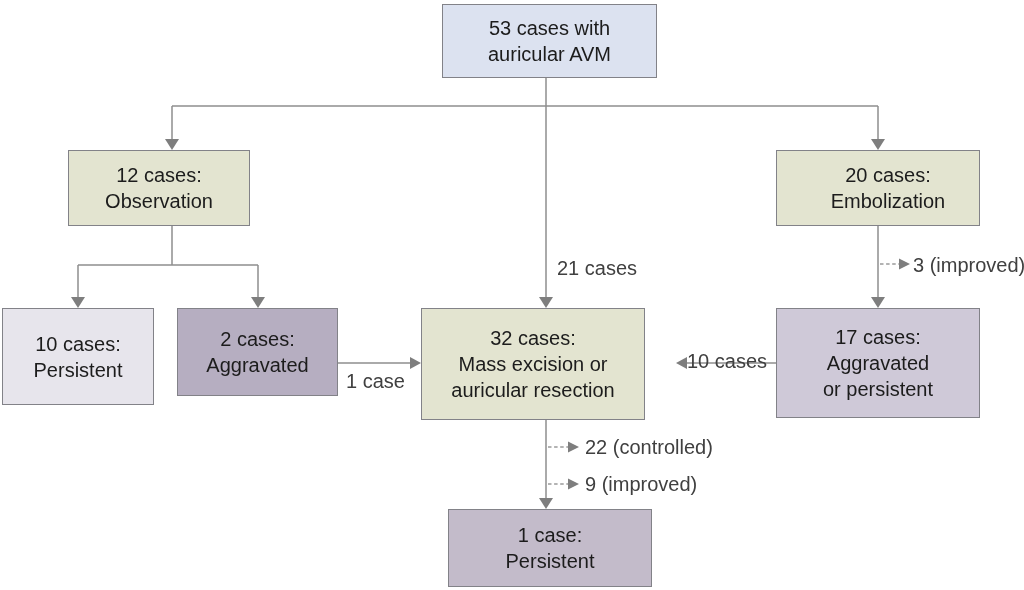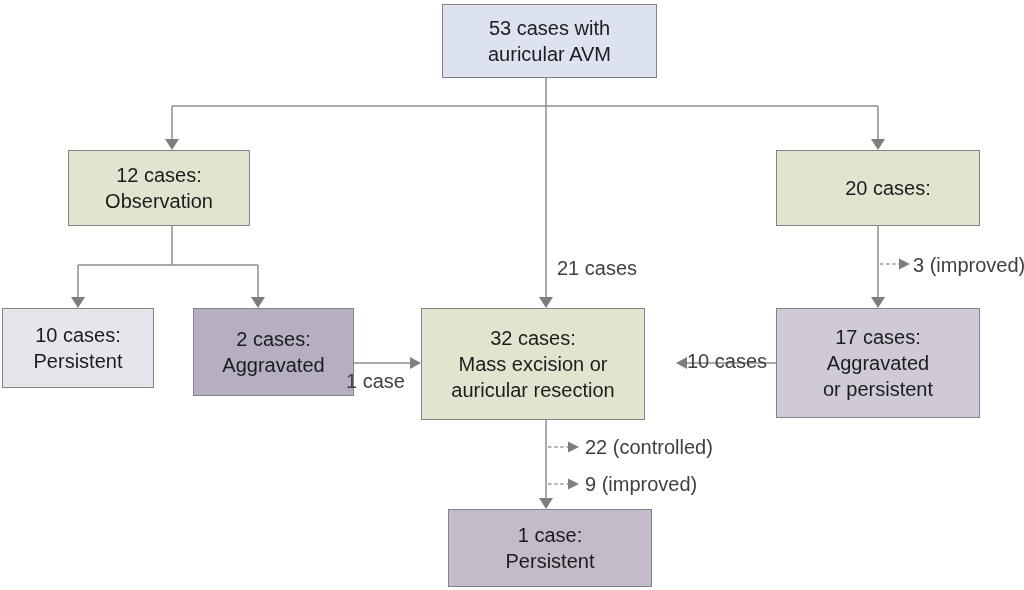--- a/index.html
+++ b/index.html
@@ -19,22 +19,22 @@
     display:flex;flex-direction:column;
     align-items:center;justify-content:center;
     text-align:center;
     font-size:20px;line-height:26px;
     color:#1c1c1c;
   }
   .node span{display:block;white-space:nowrap;}
   .node-root        {left:442px;top:4px;  width:215px;height:74px; background:#dce2f0;}
   .node-observation {left:68px; top:150px;width:182px;height:76px; background:#e3e4d0;}
   .node-embolization{left:776px;top:150px;width:204px;height:76px; background:#e3e4d0;padding-left:20px;}
-  .node-persistent10{left:2px;  top:308px;width:152px;height:80px; background:#e7e5ec;}
-  .node-aggravated2 {left:177px;top:308px;width:161px;height:88px; background:#b6aec1;margin-left:16px;}
+  .node-persistent10{left:2px;  top:308px;width:152px;height:97px; background:#e7e5ec;}
+  .node-aggravated2 {left:177px;top:308px;width:161px;height:88px; background:#b6aec1;}
   .node-surgery     {left:421px;top:308px;width:224px;height:112px;background:#e3e4d0;}
   .node-aggravated17{left:776px;top:308px;width:204px;height:110px;background:#cfc9d8;}
   .node-persistent1 {left:448px;top:509px;width:204px;height:78px; background:#c3bbca;}
   .elabel{
     position:absolute;
     font-size:20px;line-height:22px;
     white-space:nowrap;
     transform:translateY(-50%);
     color:#404040;
   }
@@ -98,20 +98,21 @@
     <span>auricular AVM</span>
   </div>
 
   <div class="node node-observation">
     <span>12 cases:</span>
     <span>Observation</span>
   </div>
 
   <div class="node node-embolization">
     <span>20 cases:</span>
+    <span>Embolization</span>
   </div>
 
   <div class="node node-persistent10">
     <span>10 cases:</span>
     <span>Persistent</span>
   </div>
 
   <div class="node node-aggravated2">
     <span>2 cases:</span>
     <span>Aggravated</span>

